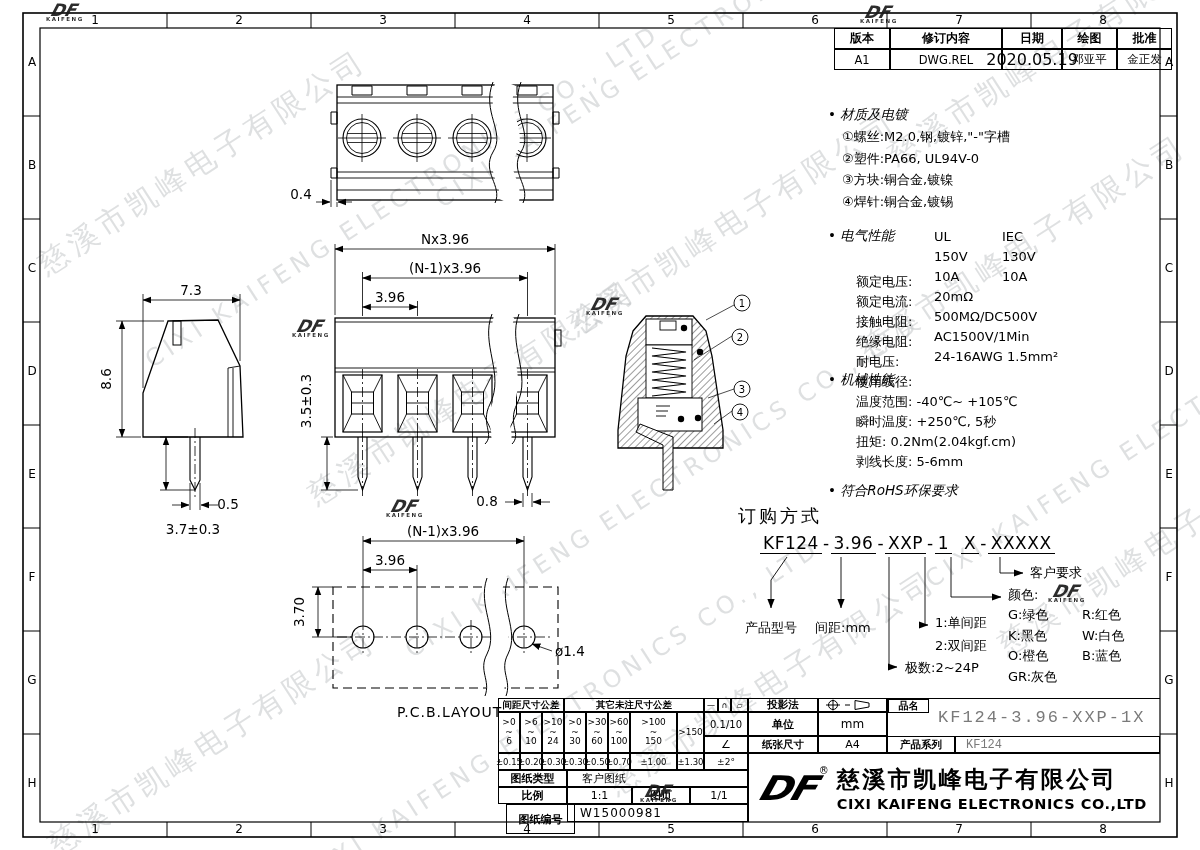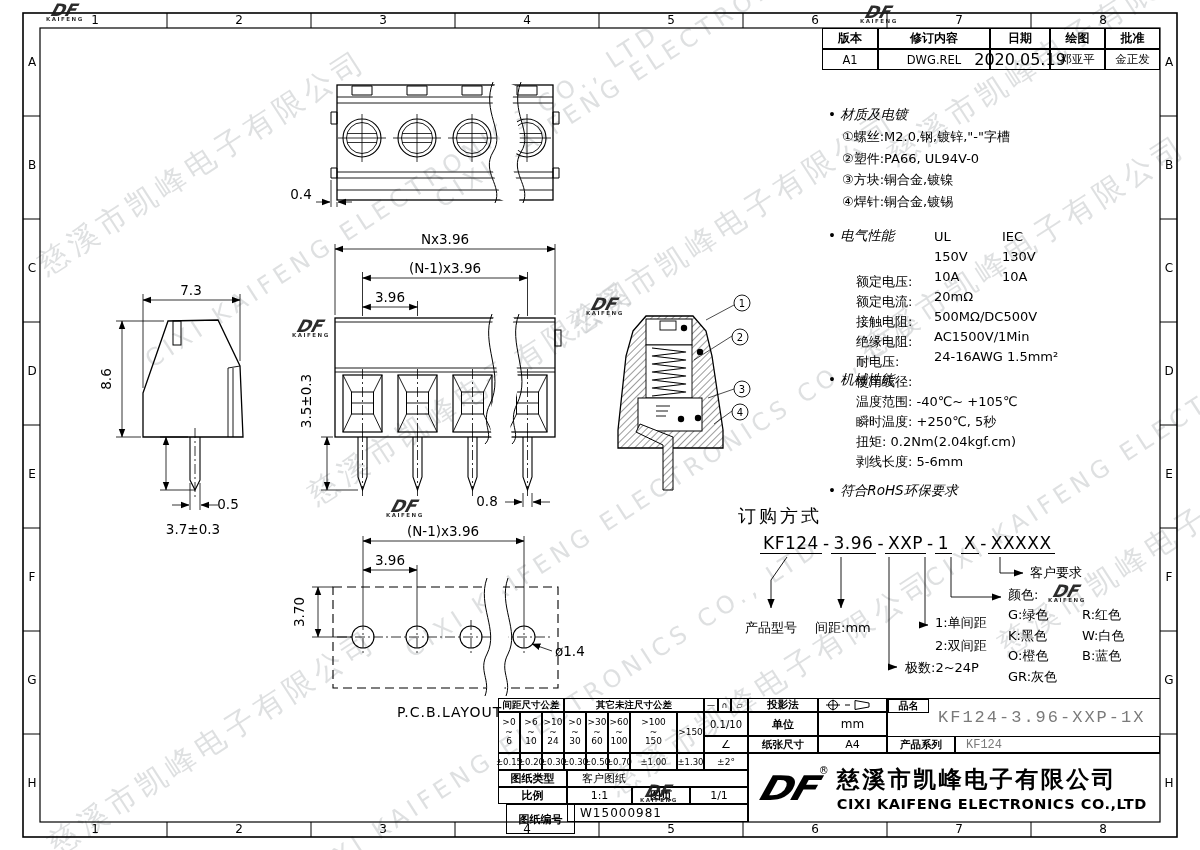--- a/index.html
+++ b/index.html
@@ -30,21 +30,21 @@
   
   svg.draw{position:absolute;left:0;top:0;z-index:2;}
   svg text{fill:#000;stroke:none;font-family:"DejaVu Sans",sans-serif;font-size:13.5px;}
   svg text.cap{font-size:14px;letter-spacing:1px;}
   svg text.co{font-size:10px;}
   .cl{stroke-dasharray:10 3 2 3;stroke-width:.8;}
   
   .gl{position:absolute;z-index:3;font-size:12px;width:18px;text-align:center;}
   
   .rv{position:absolute;border:1px solid #000;box-sizing:border-box;display:flex;
-      align-items:center;justify-content:center;z-index:3;background:transparent;}
+      align-items:center;justify-content:center;z-index:3;background:transparent;margin-left:12px;}
   .rv.h{font-size:12px;font-weight:700;}
   .rv.v{font-size:11.5px;}
   
   .tc{position:absolute;border:1px solid #000;box-sizing:border-box;display:flex;
       align-items:center;justify-content:center;font-size:10px;z-index:3;background:transparent;}
   .tc.bold{font-weight:700;text-align:center;}
   .tc.pre{white-space:pre-line;line-height:1.08;font-size:9px;text-align:center;}
   .tc.t8{font-size:8.5px;}
   .tc.noborder{border:none;}
   .mono{font-family:"Liberation Mono","DejaVu Sans Mono",monospace;color:#7a7a7a;}

